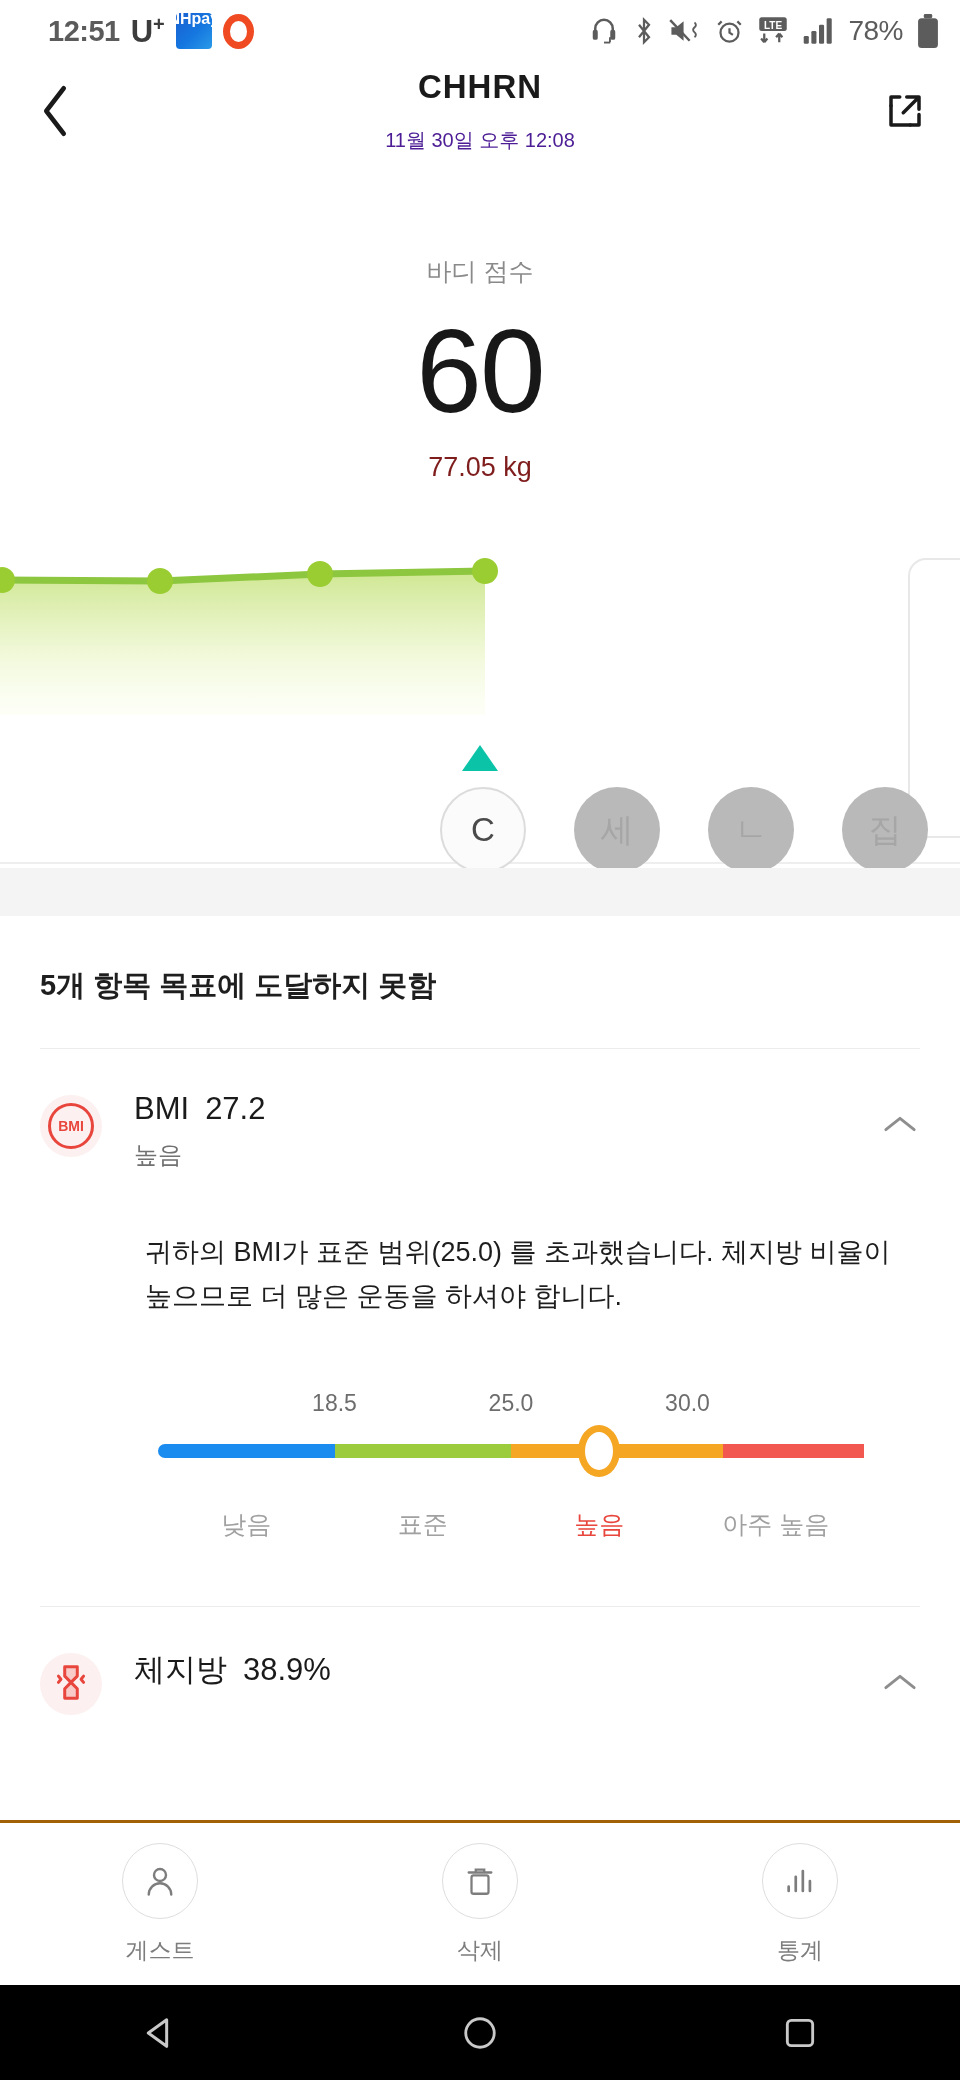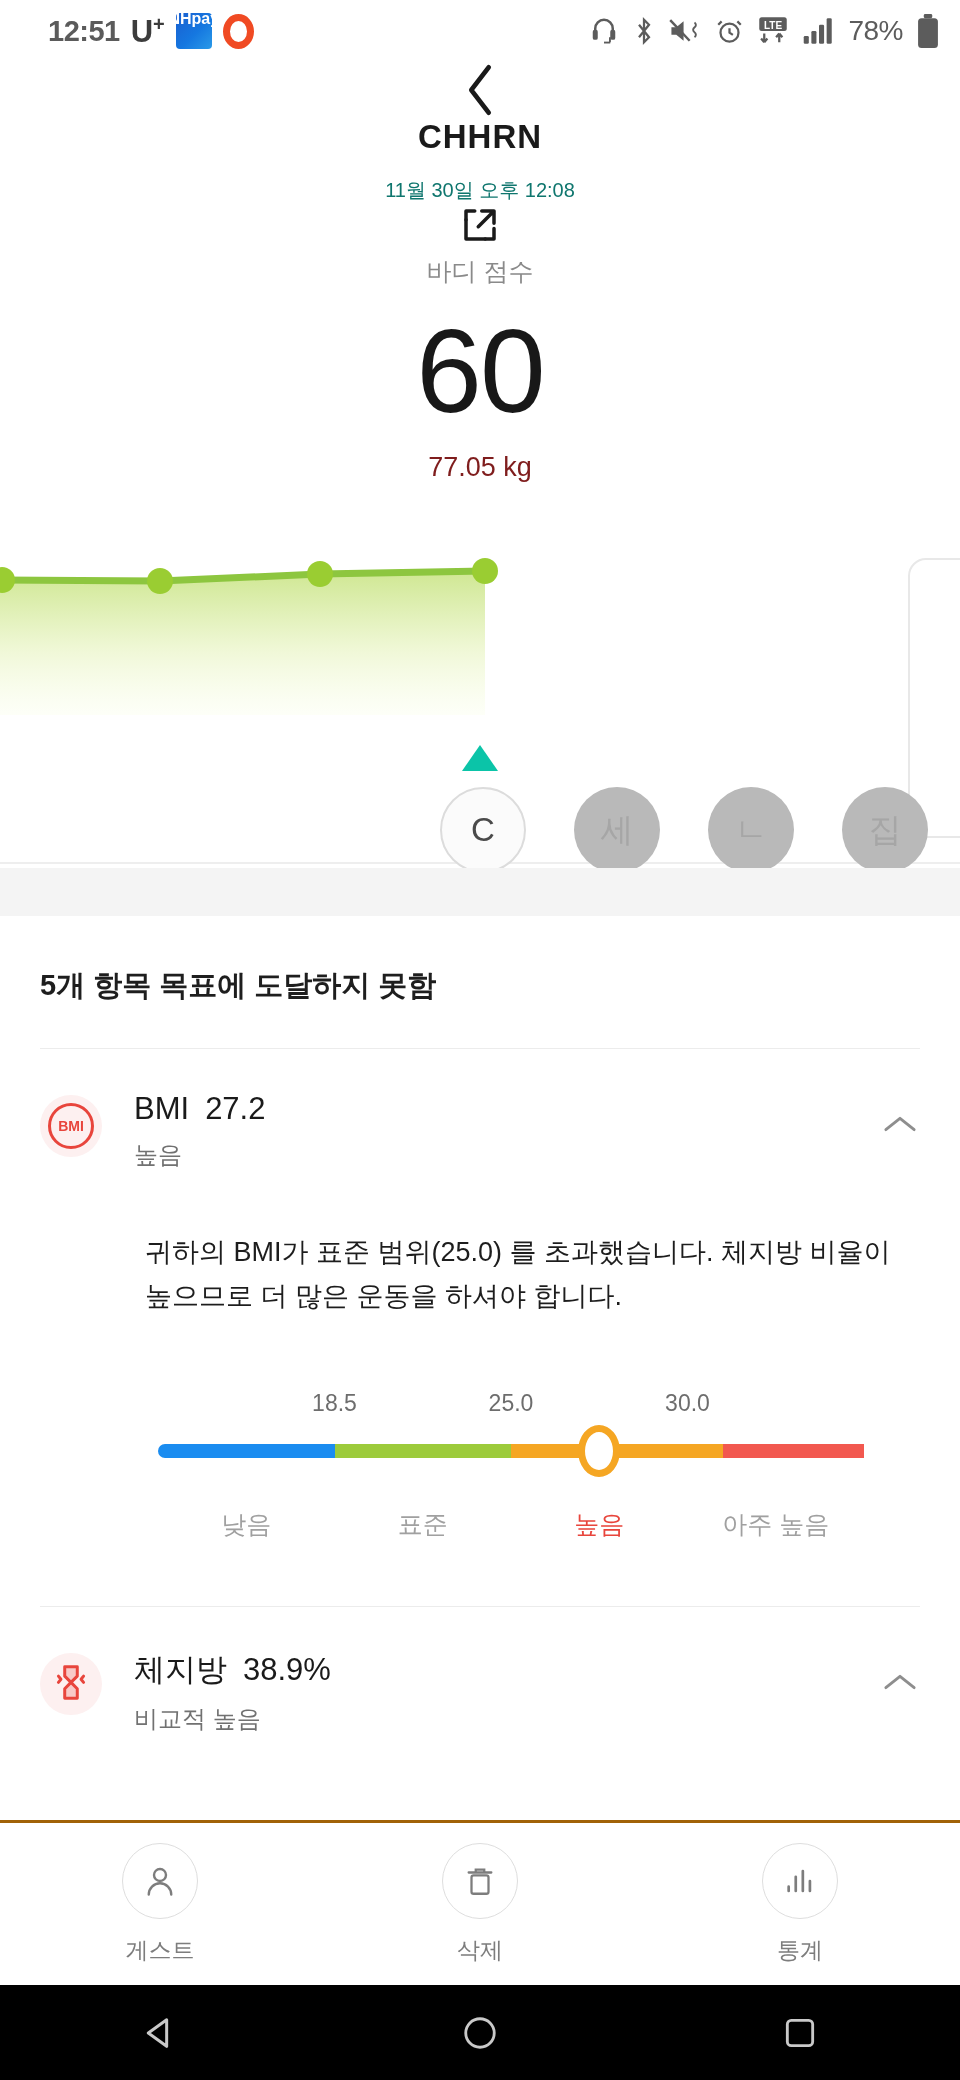--- a/index.html
+++ b/index.html
@@ -32,26 +32,26 @@
     border: 7px solid #f04a23; background: transparent;
   }
   .sb-right { display: flex; align-items: center; gap: 13px; }
   .sb-right svg { display: block; }
   .sb-batt-txt { font-size: 28px; color: #5c5c5c; letter-spacing: -0.5px; }
   .lte-badge { display:flex; align-items:center; }
 
   
   .header {
     position: absolute; top: 62px; left: 0; width: 960px; height: 98px;
-    display: flex; align-items: center; background: #fff; flex-direction: column;
+    display: flex; align-items: center; background: #fff;
   }
   .hdr-back { width: 110px; display: flex; justify-content: center; align-items: center; cursor: pointer; }
   .hdr-center { flex: 1; text-align: center; }
   .hdr-title { font-size: 33px; font-weight: 700; color: #1a1a1a; letter-spacing: 1px; }
-  .hdr-sub { font-size: 20px; color: #0f766e; margin-top: 21px; }
+  .hdr-sub { font-size: 20px; color: #4c1d95; margin-top: 21px; }
   .hdr-share { width: 110px; display: flex; justify-content: center; align-items: center; cursor: pointer; }
 
   
   .score-wrap { position: absolute; top: 255px; left: 0; width: 960px; text-align: center; }
   .score-label { font-size: 25px; color: #8a8a8a; }
   .score-value { font-size: 118px; font-weight: 500; color: #181818; line-height: 1.05; margin-top: 22px; letter-spacing: -2px; }
   .score-weight { font-size: 27px; color: #7f1d1d; margin-top: 18px; }
 
   
   .chart-area { position: absolute; top: 545px; left: 0; width: 960px; height: 325px; overflow: hidden; }
@@ -334,21 +334,20 @@
       <div class="metric-icon">
         <svg width="40" height="44" viewBox="0 0 24 28" fill="none" stroke="#e8453c" stroke-width="1.9" stroke-linecap="round" stroke-linejoin="round">
           <path d="M8 3h8v6l-4 4 4 4v6H8v-6l4-4-4-4z" fill="#e8453c" fill-opacity="0.22"></path>
           <path d="M4 9l1.6 2L4 13M20 9l-1.6 2L20 13"></path>
         </svg>
       </div>
       <div class="metric-text">
         <div class="metric-name">
           <span>체지방</span><span class="val">38.9%</span>
         </div>
-        <div class="metric-status">비교적 높음</div>
       </div>
       <div class="chev">
         <svg width="34" height="22" viewBox="0 0 24 14" fill="none" stroke="#8e8e8e" stroke-width="2" stroke-linecap="round" stroke-linejoin="round">
             <path d="M2 11l10-8 10 8"></path>
           </svg>
       </div>
     </div>
   </div>
 
   <div class="toolbar">

